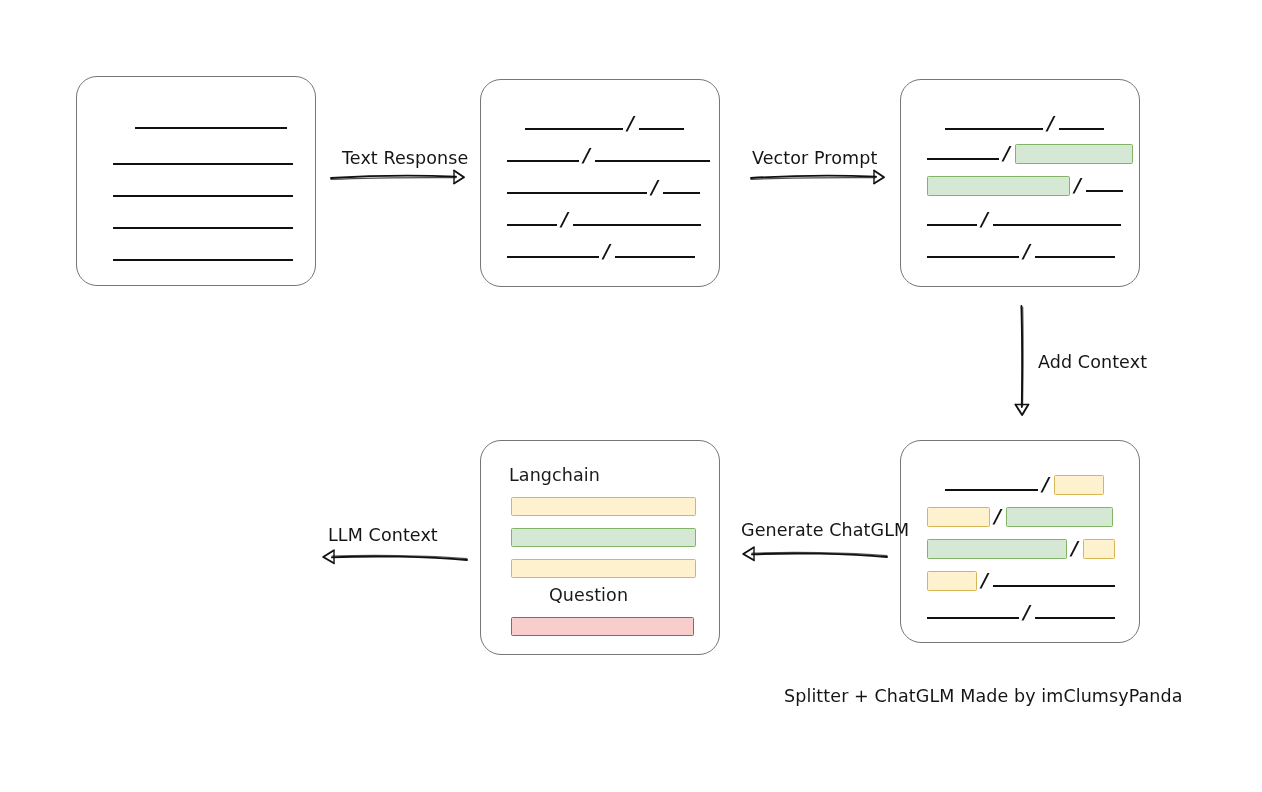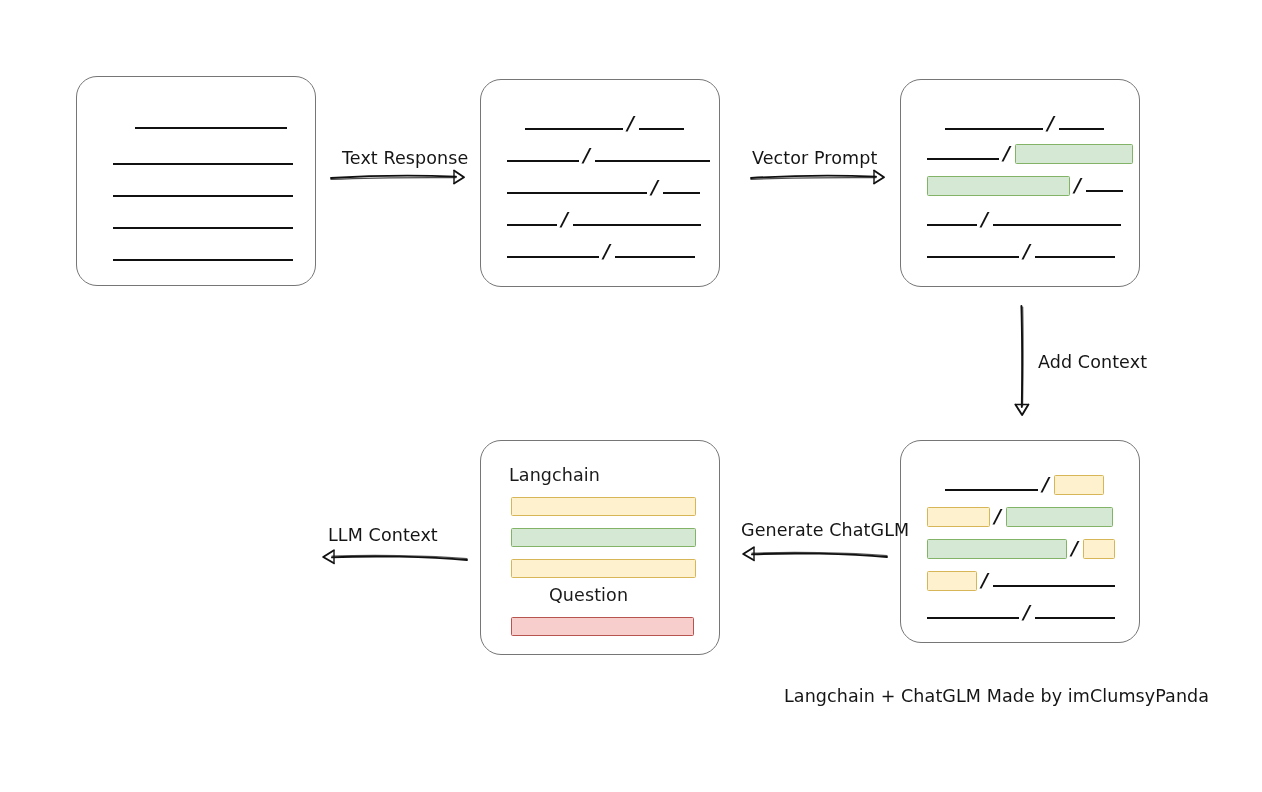--- a/index.html
+++ b/index.html
@@ -285,15 +285,15 @@
     <svg width="148" height="18" viewBox="0 0 148 18" aria-hidden="true">
       <path d="M147,12 C108,8.4 50,7.6 12,9.4" fill="none" stroke="#111" stroke-width="1.9" stroke-linecap="round"></path>
       <path d="M147,10.6 C108,7.4 50,6.6 12,8.2" fill="none" stroke="#111" stroke-width="1.2" stroke-linecap="round" opacity="0.7"></path>
       <path d="M14,2.2 L3.2,9 L14,15.2" fill="none" stroke="#111" stroke-width="1.9" stroke-linejoin="round" stroke-linecap="round"></path>
       <path d="M14,3.4 L14,14.2" fill="none" stroke="#111" stroke-width="1.4" stroke-linecap="round"></path>
     </svg>
   </div>
   <div class="arrow-label" style="left:328px; top:525px;">LLM Context</div>
 
 
-  <div class="footer" style="left:784px; top:686px;">Langchain + ChatGLM Made by imClumsyPanda</div>
+  <div class="footer" style="left:784px; top:686px;">Splitter + ChatGLM Made by imClumsyPanda</div>
 
 </div>
 
 </body></html>

